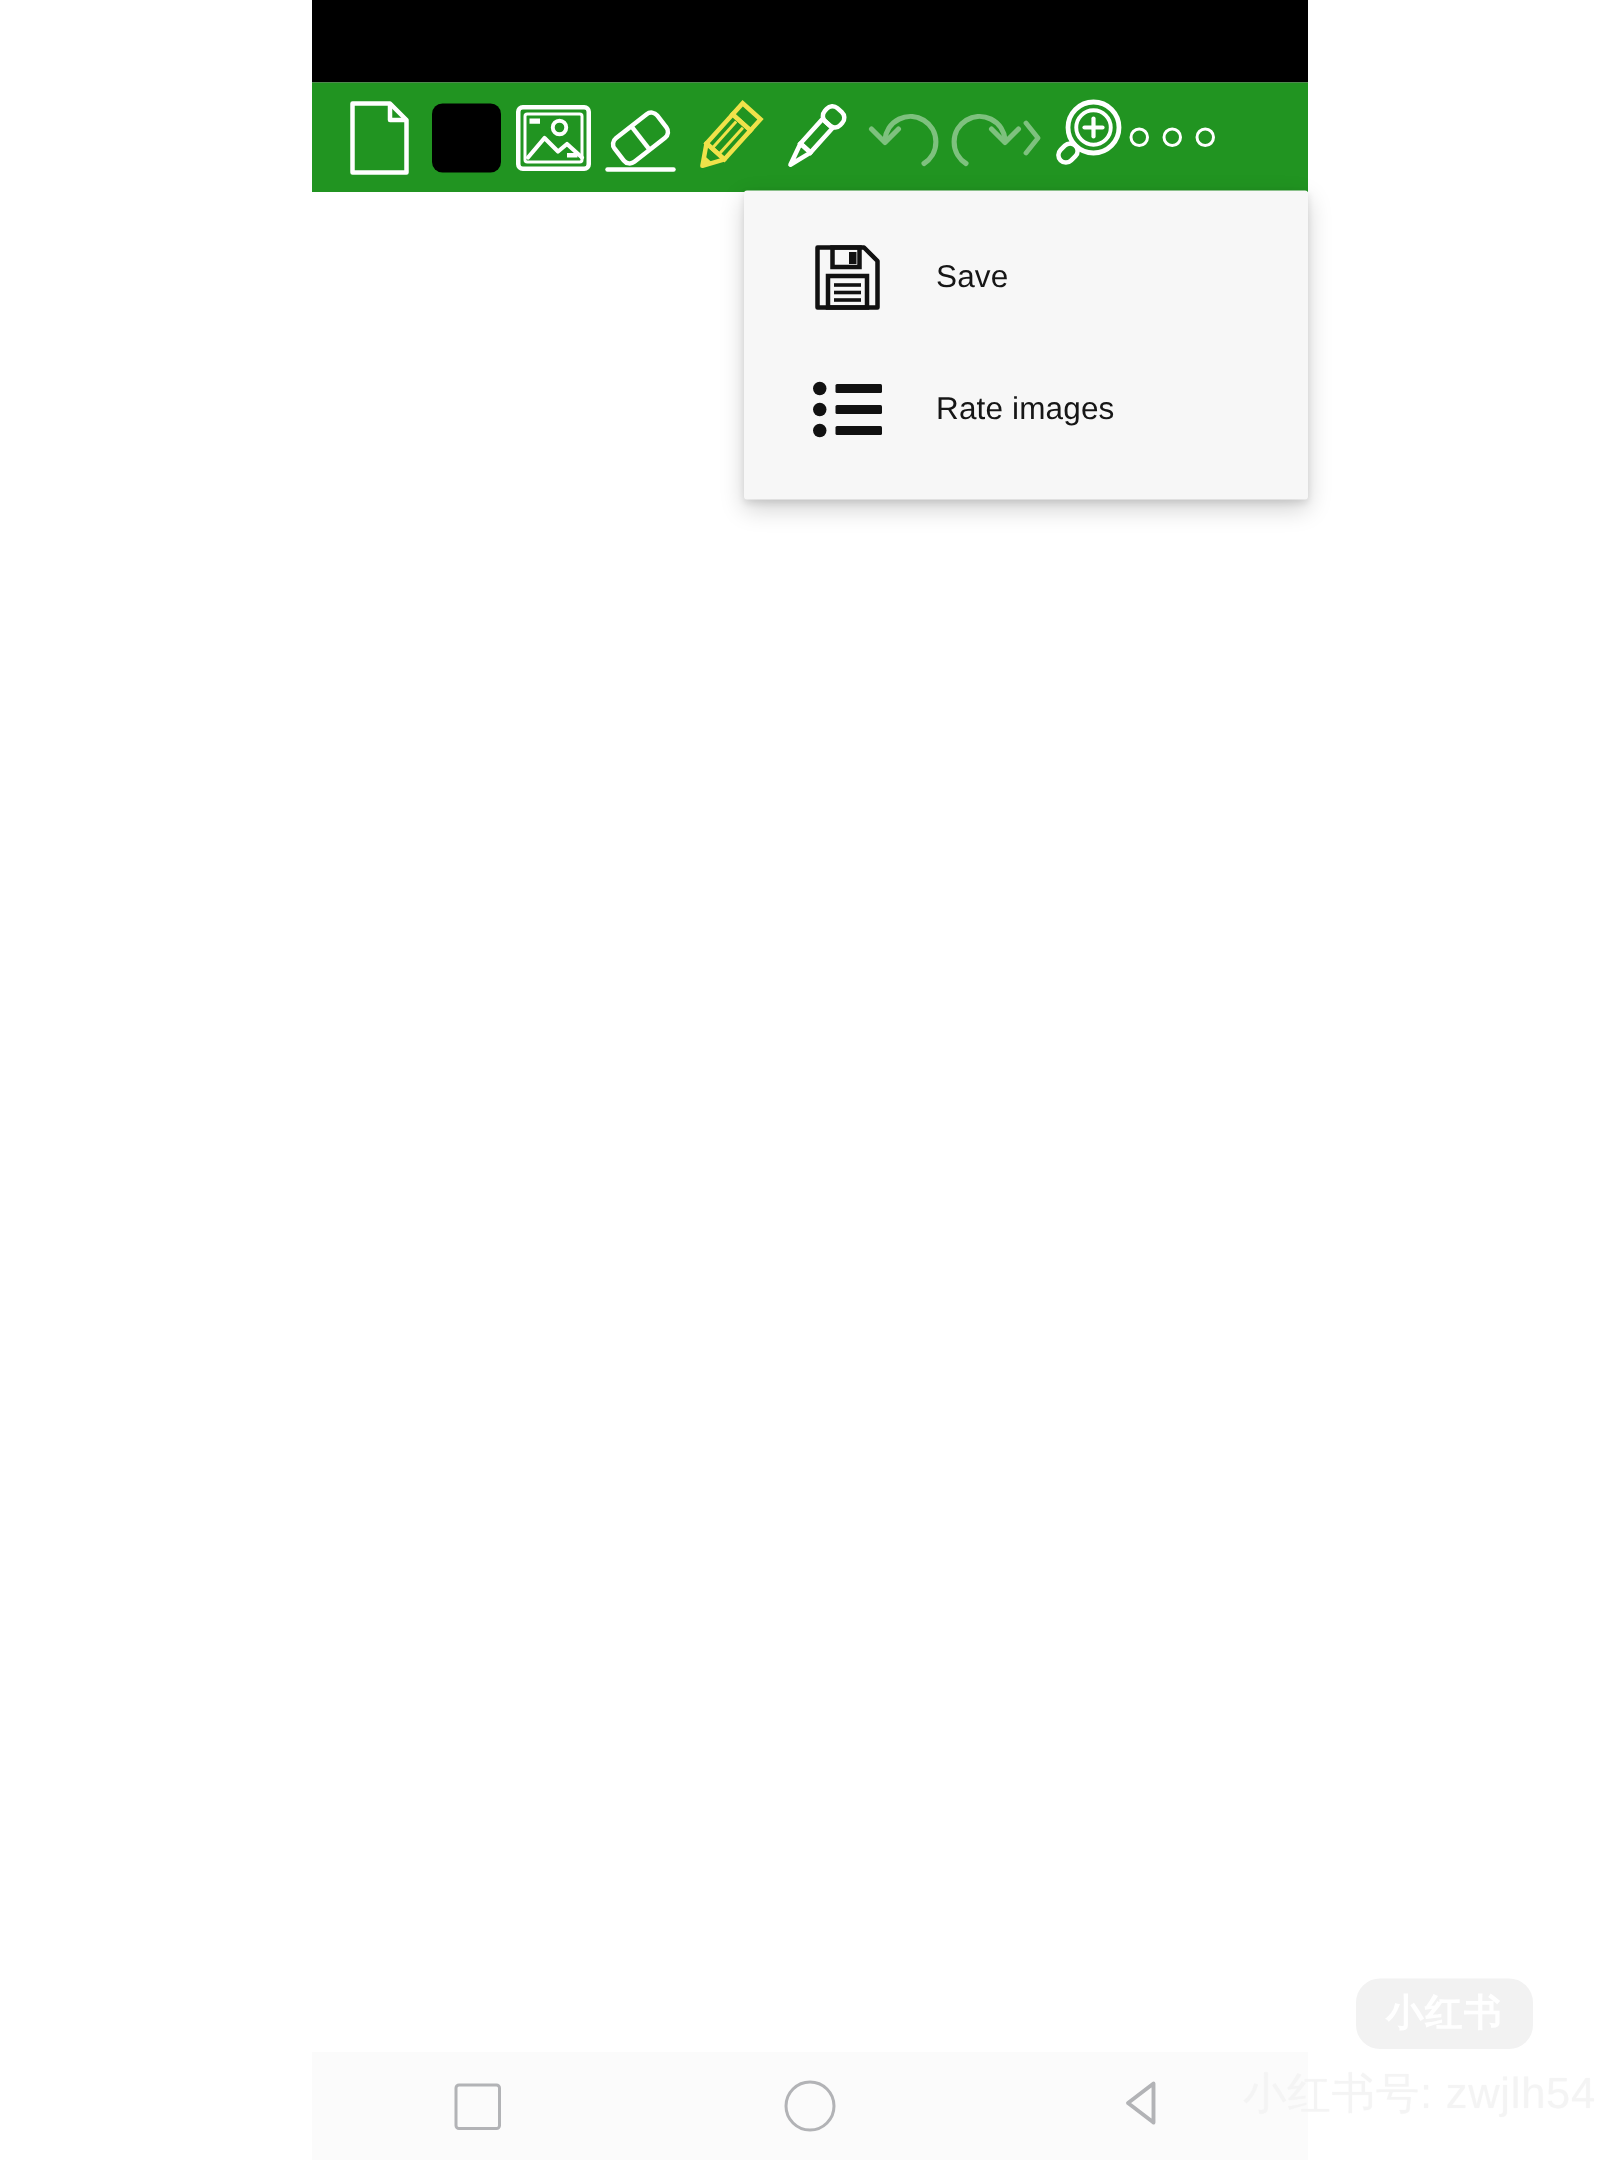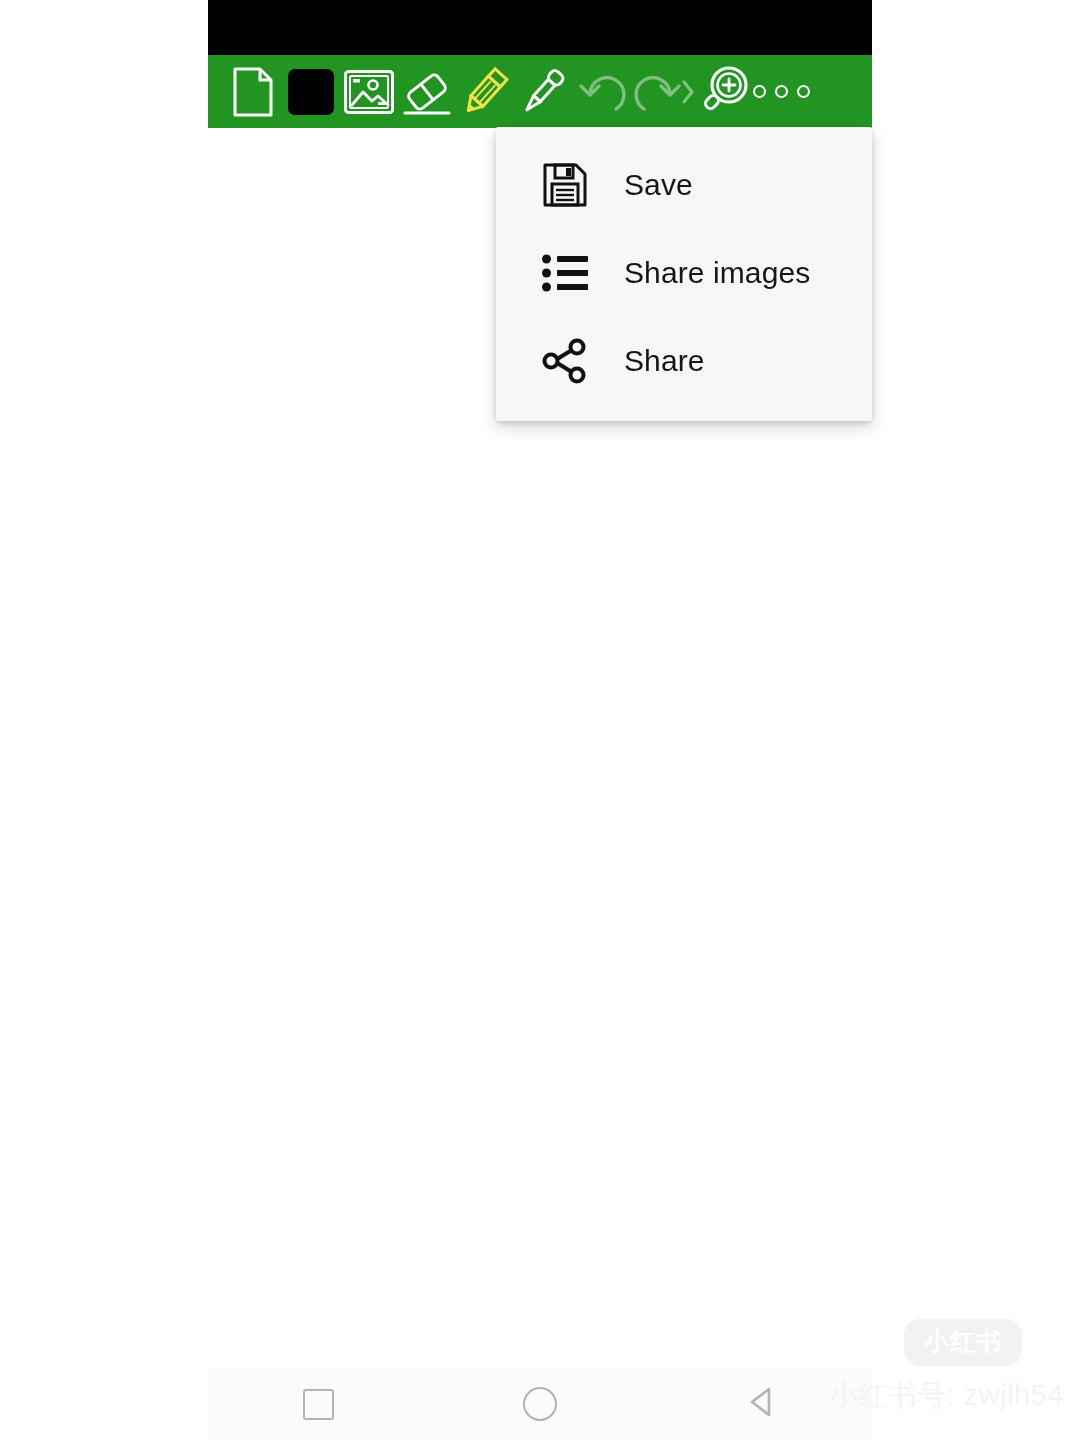--- a/index.html
+++ b/index.html
@@ -121,21 +121,21 @@
   }
   .menu-icon {
     width: 56px;
     flex: none;
     display: flex;
     align-items: center;
     justify-content: flex-start;
   }
   .menu-icon svg { display: block; }
   .menu-label {
-    font-size: 30px;
+    font-size: 21px;
     color: #161616;
     letter-spacing: 0.1px;
     margin-left: 26px;
     white-space: nowrap;
   }
 
   
   .stars {
     display: flex;
     flex-direction: column;
@@ -351,35 +351,23 @@
     <span class="menu-icon">
       <svg width="46" height="38" viewBox="0 0 46 38">
         <circle cx="4.5" cy="5" r="4.5" fill="#111111"></circle>
         <circle cx="4.5" cy="19" r="4.5" fill="#111111"></circle>
         <circle cx="4.5" cy="33" r="4.5" fill="#111111"></circle>
         <rect x="15" y="2" width="31" height="6" rx="1" fill="#111111"></rect>
         <rect x="15" y="16" width="31" height="6" rx="1" fill="#111111"></rect>
         <rect x="15" y="30" width="31" height="6" rx="1" fill="#111111"></rect>
       </svg>
     </span>
-    <span class="menu-label">Share images</span>
-  </div>
-
-  <div class="menu-item">
-    <span class="menu-icon">
-      <svg width="46" height="46" viewBox="0 0 46 46">
-        <line x1="12" y1="23" x2="33" y2="10" stroke="#111111" stroke-width="4" stroke-linecap="round"></line>
-        <line x1="12" y1="23" x2="33" y2="36" stroke="#111111" stroke-width="4" stroke-linecap="round"></line>
-        <circle cx="9" cy="23" r="6.5" fill="#ffffff" stroke="#111111" stroke-width="4"></circle>
-        <circle cx="35" cy="9" r="6.5" fill="#ffffff" stroke="#111111" stroke-width="4"></circle>
-        <circle cx="35" cy="37" r="6.5" fill="#ffffff" stroke="#111111" stroke-width="4"></circle>
-      </svg>
-    </span>
-    <span class="menu-label">Share</span>
-  </div>
+    <span class="menu-label">Rate images</span>
+  </div>
+
 
 
 </div>
 
 <div id="nav-bar">
   <div class="nav-btn">
     <span class="nav-square"></span>
   </div>
   <div class="nav-btn">
     <span class="nav-circle"></span>

